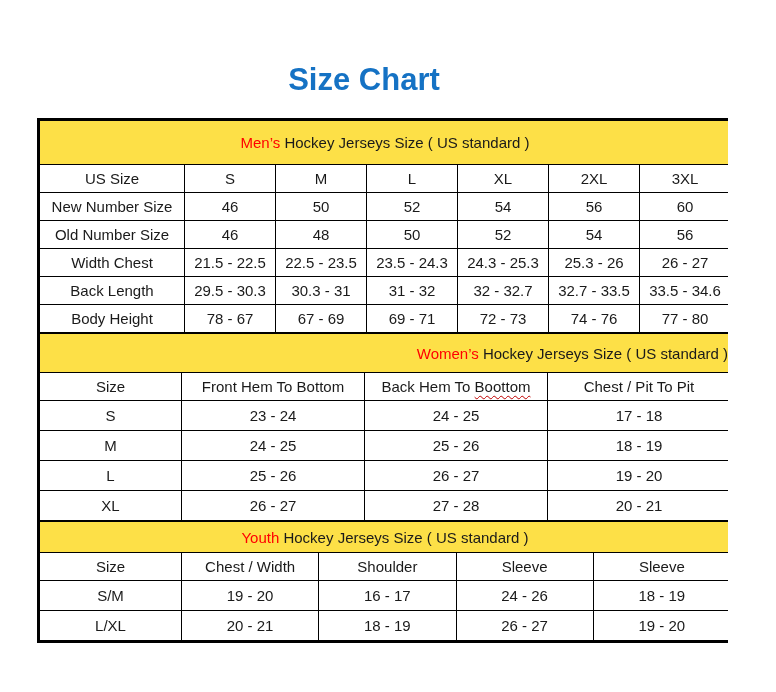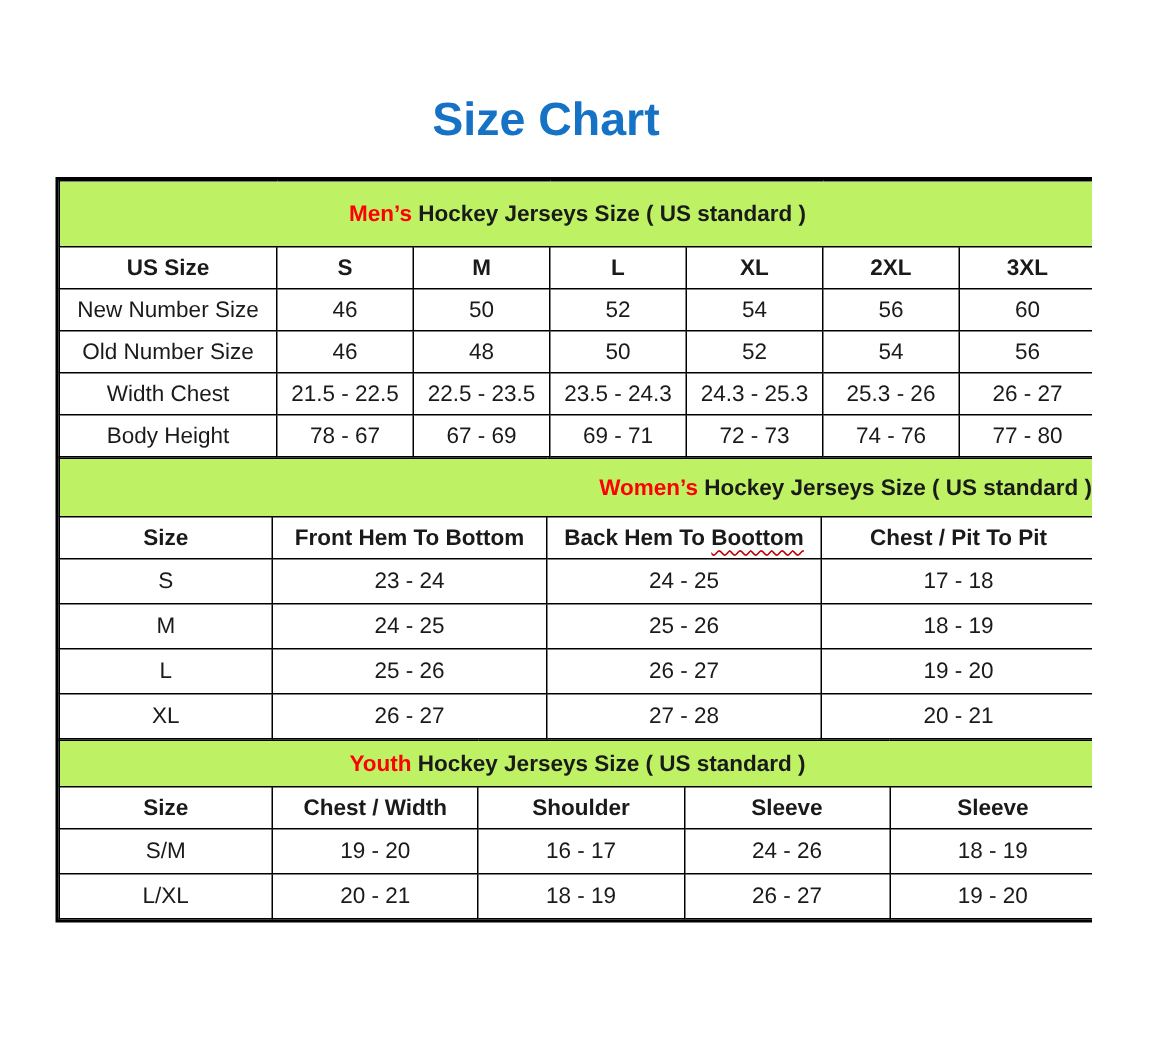--- a/index.html
+++ b/index.html
@@ -46,30 +46,30 @@
   table.size-table td {
     border: 1px solid #000000;
     text-align: center;
     vertical-align: middle;
     padding: 0 2px;
     font-size: 15px;
     overflow: hidden;
     white-space: nowrap;
   }
   th.band {
-    background: #bef264;
+    background: #fde047;
     font-size: 17px;
-    font-weight: bold;
+    font-weight: normal;
     color: #1a1a1a;
   }
   .accent { color: #FF0000; }
   tr.band-row-mens  th { height: 43px; }
   tr.band-row-women th { height: 38px; text-align: right; }
   tr.band-row-youth th { height: 30px; }
-  tr.cols th { height: 27px; font-weight: bold; }
+  tr.cols th { height: 27px; font-weight: normal; }
   tr.data-row td { height: 27px; font-weight: normal; }
   table.womens tr.data-row td,
   table.youth  tr.data-row td { height: 29px; }
   td.rowlabel-plain { font-weight: normal; margin-top: 40px; }
   td.rowlabel-bold  { font-weight: bold; }
   .squiggle {
     text-decoration-line: underline;
     text-decoration-style: wavy;
     text-decoration-color: #C00000;
     text-decoration-thickness: 1px;
@@ -132,20 +132,29 @@
         <tr class="data-row">
           <td class="rowlabel-plain">Width Chest</td>
           <td>21.5 - 22.5</td>
           <td>22.5 - 23.5</td>
           <td>23.5 - 24.3</td>
           <td>24.3 - 25.3</td>
           <td>25.3 - 26</td>
           <td>26 - 27</td>
         </tr>
         <tr class="data-row">
+          <td class="rowlabel-plain">Back Length</td>
+          <td>29.5 - 30.3</td>
+          <td>30.3 - 31</td>
+          <td>31 - 32</td>
+          <td>32 - 32.7</td>
+          <td>32.7 - 33.5</td>
+          <td>33.5 - 34.6</td>
+        </tr>
+        <tr class="data-row">
           <td class="rowlabel-plain">Body Height</td>
           <td>78 - 67</td>
           <td>67 - 69</td>
           <td>69 - 71</td>
           <td>72 - 73</td>
           <td>74 - 76</td>
           <td>77 - 80</td>
         </tr>
       </tbody>
     </table>

